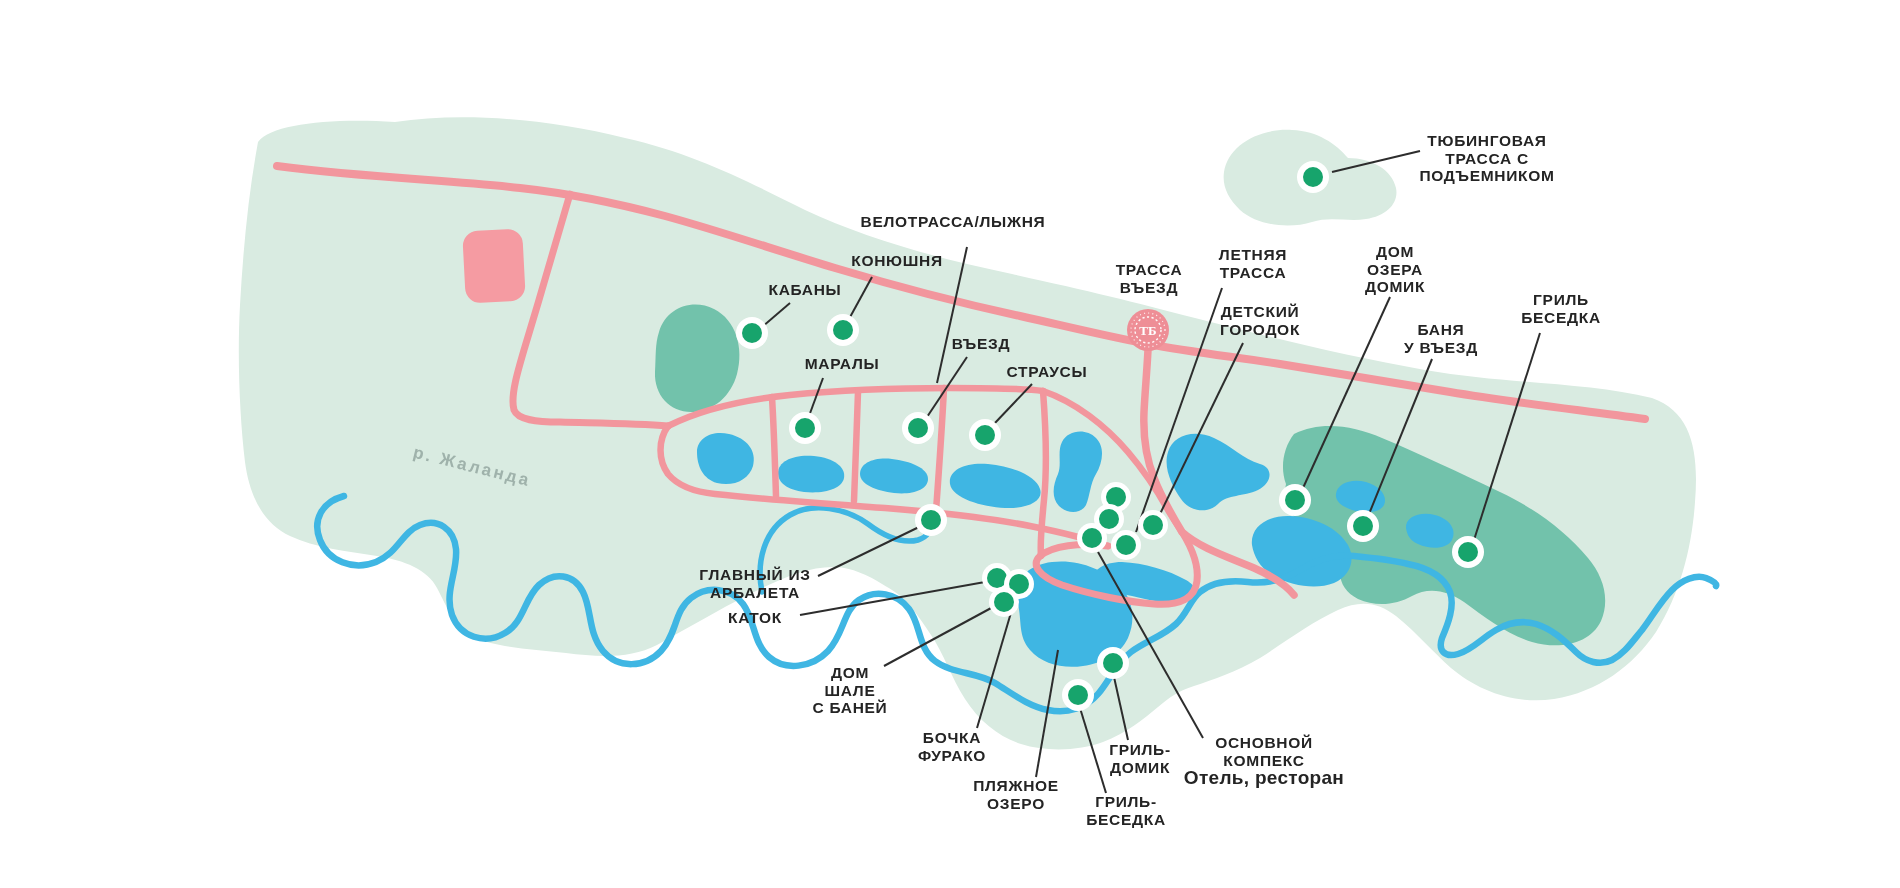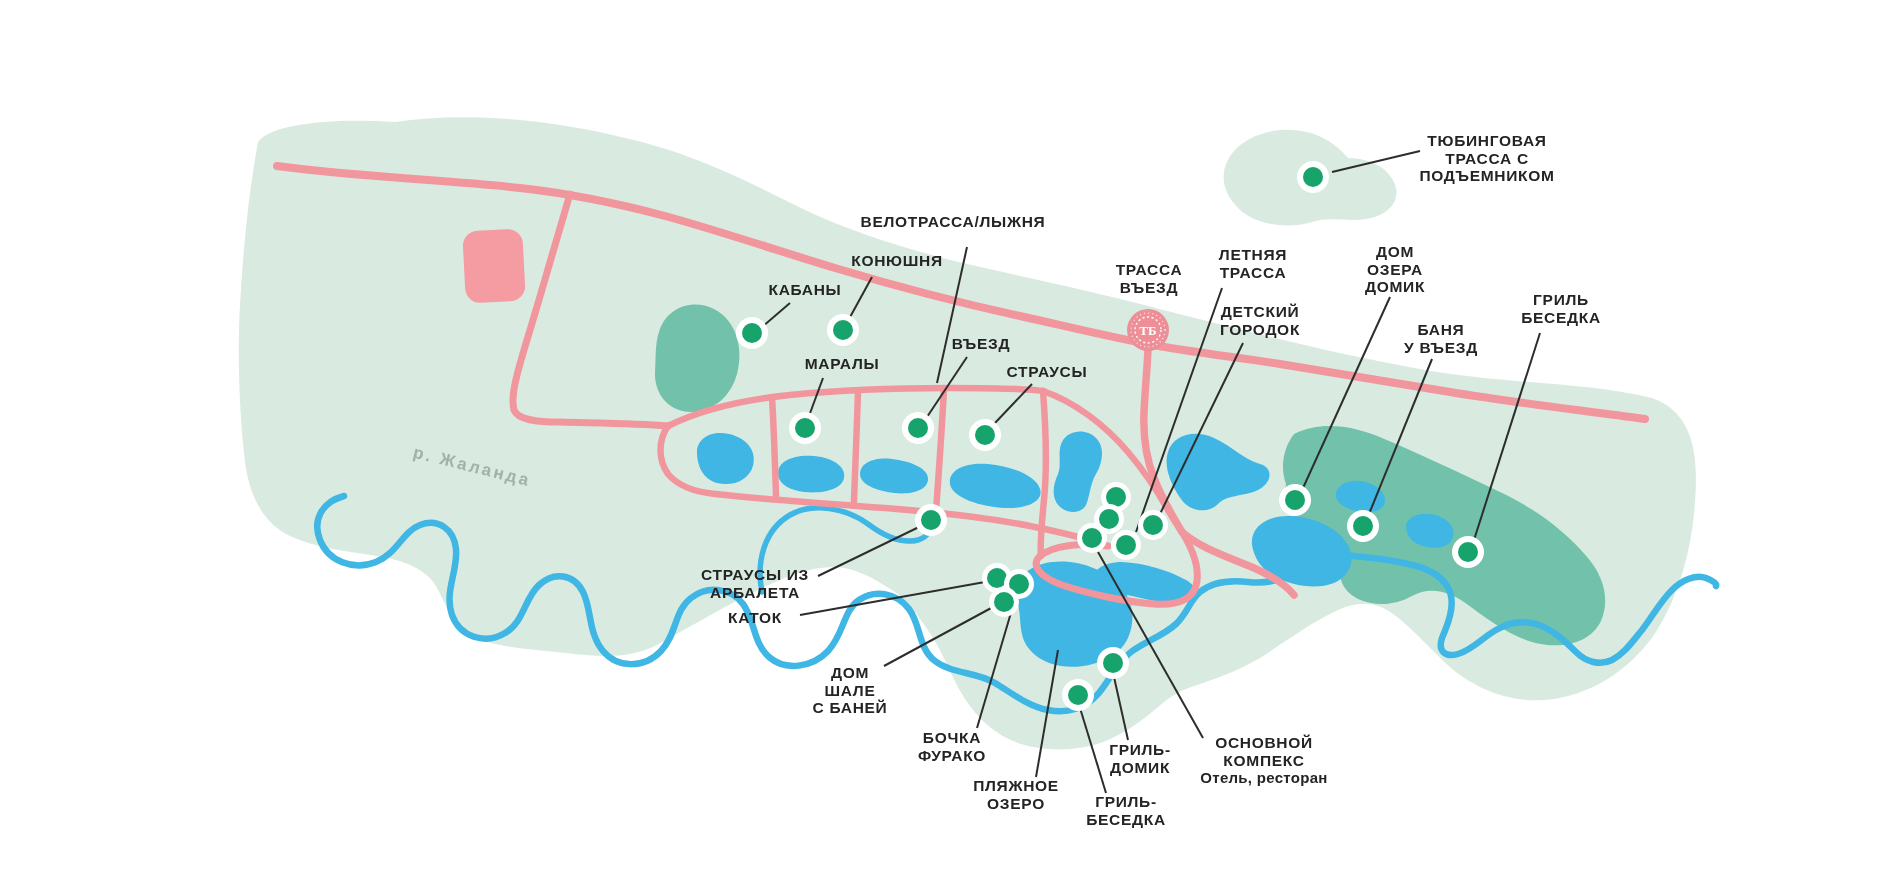--- a/index.html
+++ b/index.html
@@ -2,21 +2,21 @@
 <html><head>
 <meta charset="utf-8">
 <style>
   html,body{margin:0;padding:0;background:#ffffff;}
   #stage{position:relative;width:1900px;height:888px;background:#ffffff;overflow:hidden;
          font-family:"Liberation Sans",sans-serif;}
   #map-svg{position:absolute;left:0;top:0;}
   .lbl{position:absolute;transform:translate(-50%,-50%);text-align:center;
        font-weight:700;font-size:15.5px;line-height:17.5px;letter-spacing:.7px;
        color:#242424;white-space:nowrap;}
-  .lbl .sub{font-size:15px;letter-spacing:.3px;}
+  .lbl .sub{font-size:19px;letter-spacing:.3px;}
   .river-lbl{position:absolute;transform:translate(-50%,-50%) rotate(14deg);
        font-weight:700;font-size:17px;letter-spacing:2.5px;color:#9fb2ab;white-space:nowrap;}
   .leader{stroke:#2d2d2d;stroke-width:2;}
   .road{stroke:#f2969d;fill:none;stroke-linecap:round;stroke-linejoin:round;}
   .river{stroke:#3fb6e3;fill:none;stroke-linecap:round;stroke-linejoin:round;}
   .lake{fill:#3fb6e3;}
   .forest{fill:#72c2ab;}
   .mring{fill:#ffffff;}
   .mdot{fill:#17a46c;}
 </style>
@@ -288,21 +288,21 @@
   </div>
   <div class="lbl" style="left:1441px;top:338px">
     <div>БАНЯ</div>
     <div>У ВЪЕЗД</div>
   </div>
   <div class="lbl" style="left:1561px;top:308px">
     <div>ГРИЛЬ</div>
     <div>БЕСЕДКА</div>
   </div>
   <div class="lbl" style="left:755px;top:583px">
-    <div>СТРАУСЫ ИЗ</div>
+    <div>ГЛАВНЫЙ ИЗ</div>
     <div>АРБАЛЕТА</div>
   </div>
   <div class="lbl" style="left:755px;top:618px">
     <div>КАТОК</div>
   </div>
   <div class="lbl" style="left:850px;top:690px">
     <div>ДОМ</div>
     <div>ШАЛЕ</div>
     <div>С БАНЕЙ</div>
   </div>

